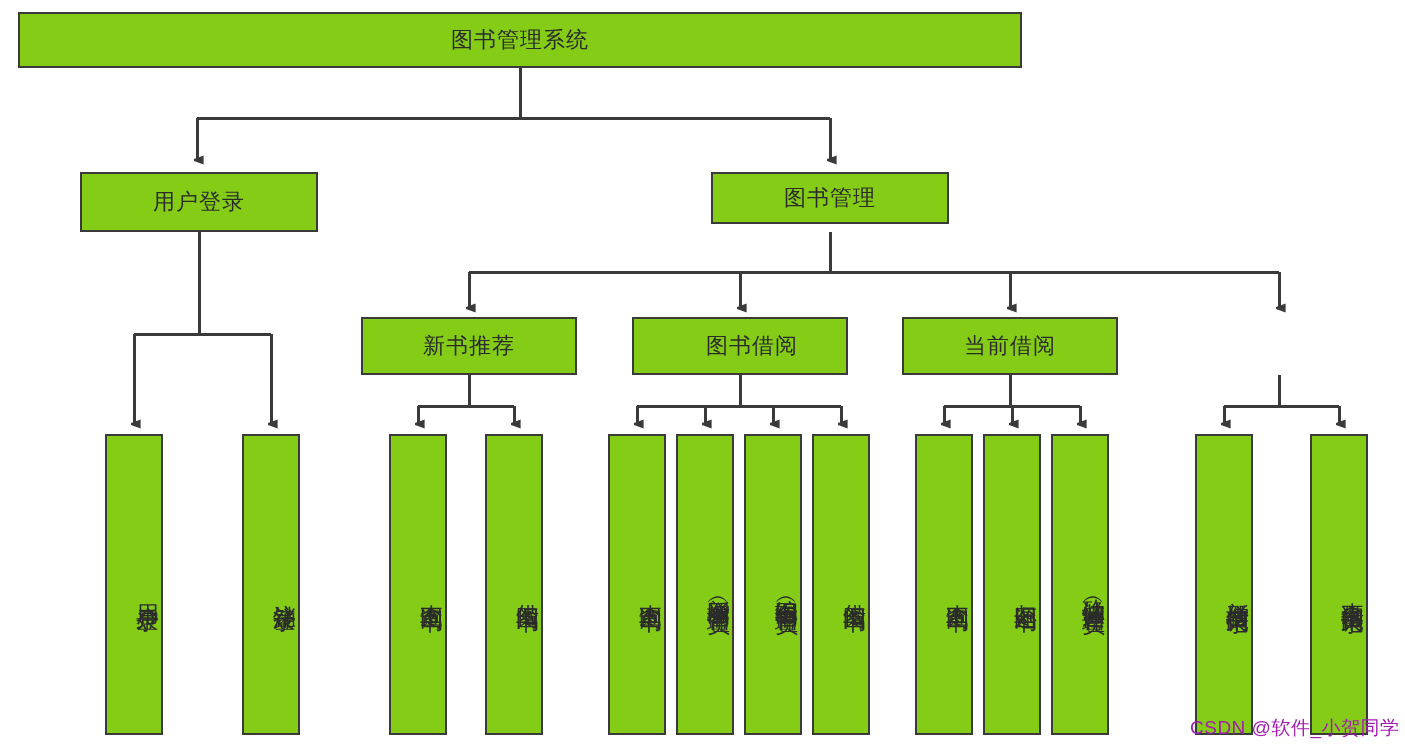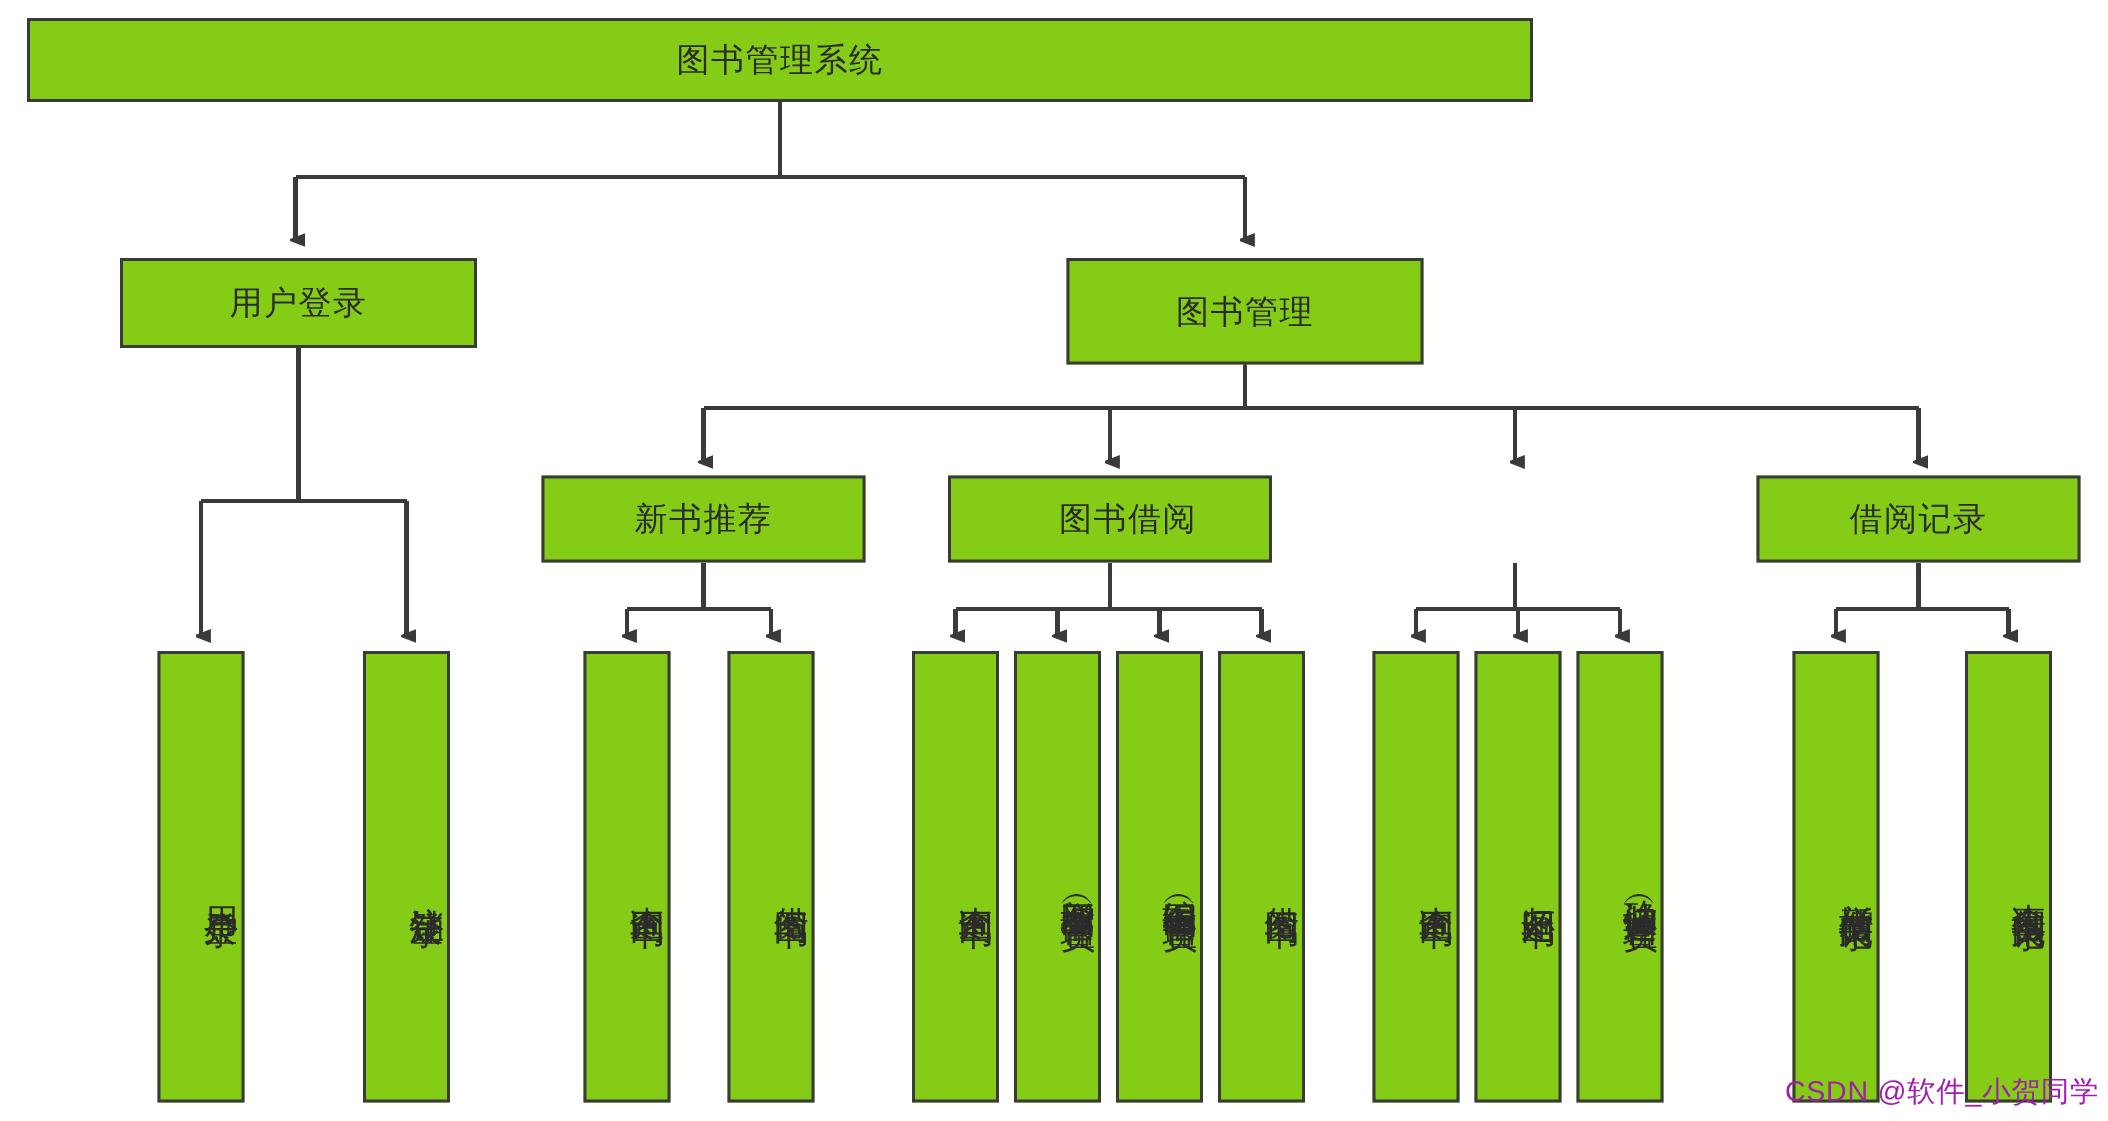--- a/index.html
+++ b/index.html
@@ -117,32 +117,32 @@
     </g>
   </svg>
 
   <div class="node h" style="left:18px; top:12px; width:1004px; height:56px;">
     <span>图书管理系统</span>
   </div>
 
   <div class="node h" style="left:80px; top:172px; width:238px; height:60px;">
     <span>用户登录</span>
   </div>
-  <div class="node h" style="left:711px; top:172px; width:238px; height:71px;">
+  <div class="node h" style="left:711px; top:172px; width:238px; height:52px;">
     <span>图书管理</span>
   </div>
 
   <div class="node h" style="left:361px; top:317px; width:216px; height:58px;justify-content:center;">
     <span>新书推荐</span>
   </div>
   <div class="node h" style="left:632px; top:317px; width:216px; height:58px;padding-left:24px;">
     <span>图书借阅</span>
   </div>
-  <div class="node h" style="left:1171px; top:317px; width:216px; height:58px;">
-    <span>借阅记录</span>
+  <div class="node h" style="left:902px; top:317px; width:216px; height:58px;">
+    <span>当前借阅</span>
   </div>
 
   <div class="node v" style="left:105px; top:434px; width:58px; height:301px;">
     <span>用户登录</span>
   </div>
   <div class="node v" style="left:242px; top:434px; width:58px; height:301px;">
     <span>注销登录</span>
   </div>
 
   <div class="node v" style="left:389px; top:434px; width:58px; height:301px;">

